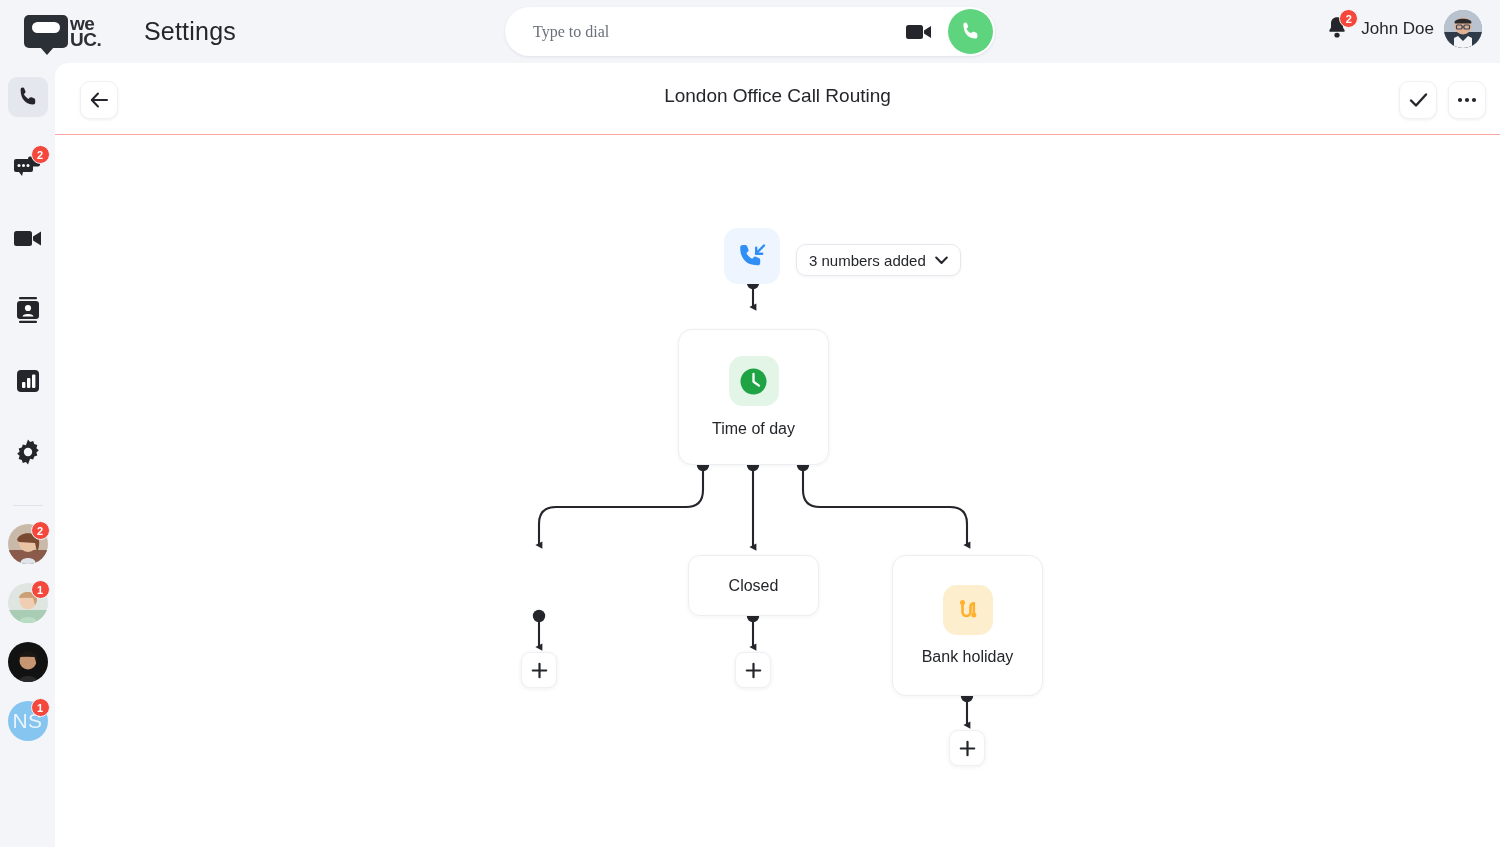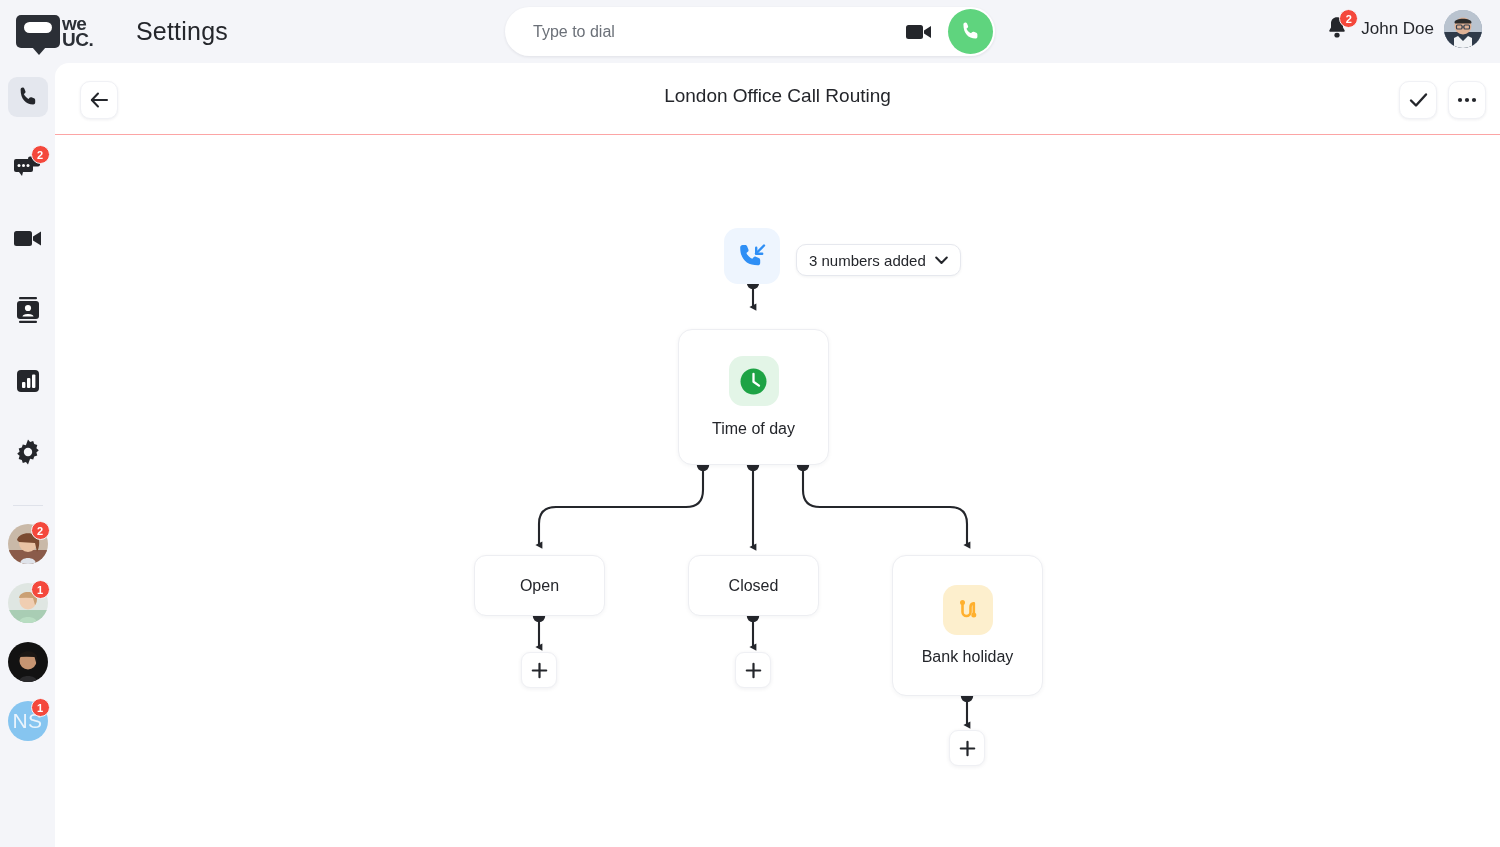--- a/index.html
+++ b/index.html
@@ -10,21 +10,21 @@
     overflow: hidden;
   }
   .app { position: relative; width: 1500px; height: 847px; }
 
   
   .topbar {
     position: absolute; top: 0; left: 0; width: 1500px; height: 63px;
     background: #f4f5f9;
     display: flex; align-items: center;
   }
-  .logo-wrap { display: flex; align-items: center; margin-left: 16px; width: 92px; }
+  .logo-wrap { display: flex; align-items: center; margin-left: 24px; width: 92px; }
   .logo-bubble {
     width: 44px; height: 33px; background: #2b2f36; border-radius: 5px;
     position: relative;
   }
   .logo-bubble::after {
     content: ""; position: absolute; left: 16px; bottom: -7px;
     width: 0; height: 0; border-left: 7px solid transparent;
     border-right: 7px solid transparent; border-top: 8px solid #2b2f36;
   }
   .logo-bubble-inner {
@@ -39,21 +39,21 @@
     margin-left: 28px; font-size: 25px; color: #24262b; letter-spacing: .2px;
   }
 
   .dialbar {
     position: absolute; left: 505px; top: 7px; width: 490px; height: 49px;
     background: #fff; border-radius: 26px; display: flex; align-items: center;
     box-shadow: 0 1px 3px rgba(20,25,40,.09);
   }
   .dial-input {
     flex: 1; border: none; outline: none; background: transparent;
-    font-family: Liberation Sans, sans-serif; font-size: 16px;
+    font-family: Liberation Serif, serif; font-size: 16px;
     color: #1d4ed8; margin-left: 28px;
   }
   .dial-input::placeholder { color: #6b7078; }
   .video-icon { margin-right: 16px; display: flex; align-items: center; }
   .call-btn {
     width: 45px; height: 45px; border-radius: 50%; background: #5fd47e;
     display: flex; align-items: center; justify-content: center;
     margin-right: 2px; border: none; cursor: pointer;
   }
 
@@ -391,23 +391,20 @@
       <div class="node-card" style="position:absolute; left:623px; top:194px; width:151px; height:136px;">
         <div class="node-icon-tile" style="background:#e3f5e7;">
           <svg width="31" height="31" viewBox="0 0 31 31">
             <circle cx="15.5" cy="15.5" r="13" fill="#1ea345"></circle>
             <path d="M15.5 7.8 V 15.8 L21 19.6" fill="none" stroke="#fff" stroke-width="2.3" stroke-linecap="round" stroke-linejoin="round"></path>
           </svg>
         </div>
         <div class="node-label" style="margin-top:14px;">Time of day</div>
       </div>
 
-      <div class="label-card" style="position:absolute; left:419px; top:420px; width:131px; height:61px;">
-        <span>Open</span>
-      </div>
 
       <div class="label-card" style="position:absolute; left:633px; top:420px; width:131px; height:61px;">
         <span>Closed</span>
       </div>
 
       <div class="node-card" style="position:absolute; left:837px; top:420px; width:151px; height:141px;text-align:center;">
         <div class="node-icon-tile" style="background:#fdefcd;">
           <svg width="30" height="30" viewBox="0 0 30 30">
             <path d="M9.5 8.5 V 17 a4 4 0 0 0 8 0 V 12 a3.6 3.6 0 0 1 3.2-3.6" fill="none" stroke="#ffb02e" stroke-width="2.6" stroke-linecap="round"></path>
             <path d="M20.8 8.6 V 17.5" fill="none" stroke="#ffb02e" stroke-width="2.6" stroke-linecap="round"></path>

